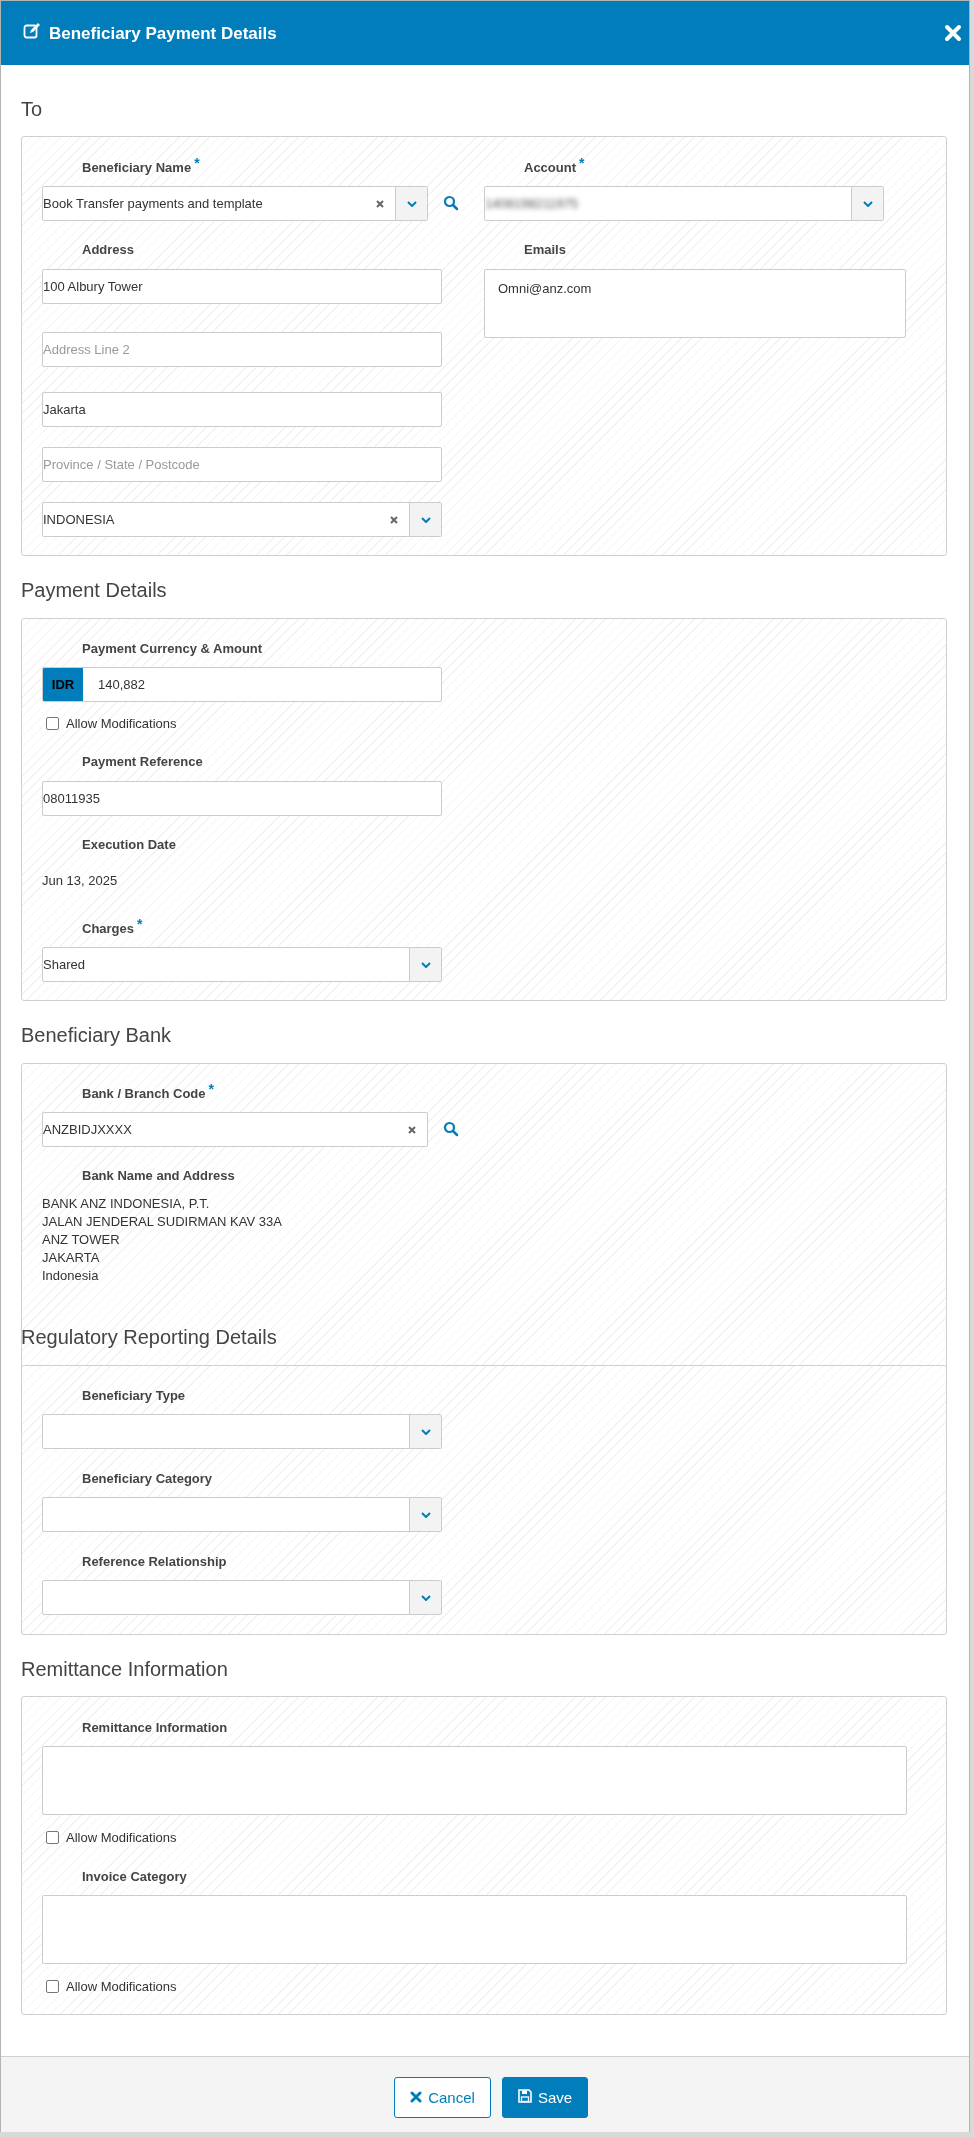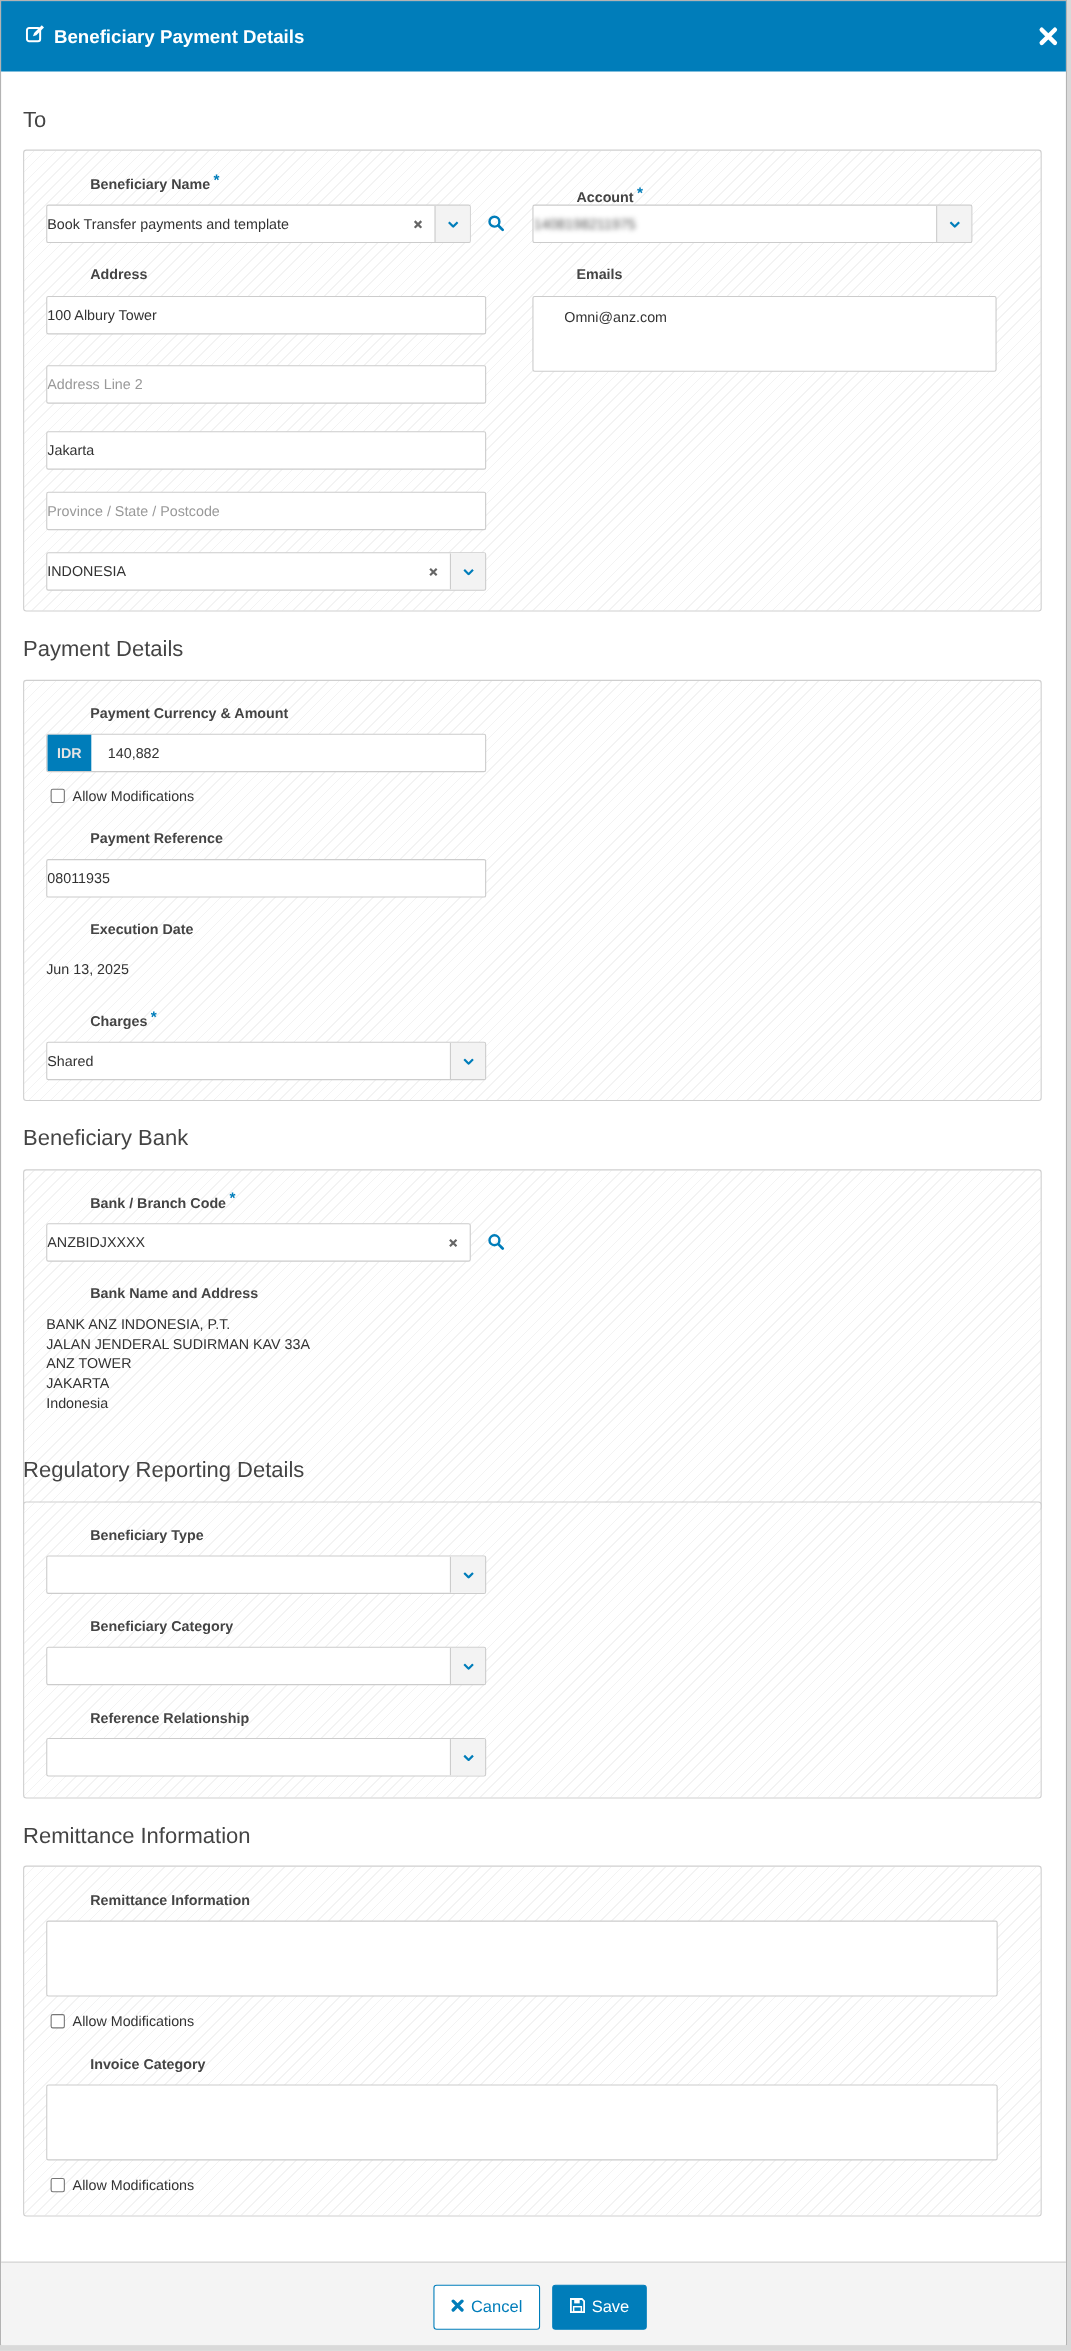--- a/index.html
+++ b/index.html
@@ -14,25 +14,25 @@
   .section-box { position: absolute; left: 20px; width: 926px; border: 1px solid #cfcfcf; border-radius: 3px;
     background: repeating-linear-gradient(135deg, #ffffff 0px, #ffffff 6px, #f3f3f3 6px, #f3f3f3 7px); }
   .label { position: absolute; font-size: 13px; font-weight: bold; color: #444; padding-left: 40px; }
   .req { color: #007dba; font-size: 14px; margin-left: 3px; position: relative; top: -4px; }
   .input { position: absolute; height: 35px; background: #fff; border: 1px solid #ccc; border-radius: 2px; font-size: 13px; color: #333; line-height: 33px; white-space: nowrap; overflow: hidden; }
   .input.placeholder { color: #999; }
   .select-chev { position: absolute; top: 0; right: 0; width: 32px; height: 33px; background: #f3f3f3; border-left: 1px solid #ccc; display: flex; align-items: center; justify-content: center; }
   .select-chev svg, .clear-x svg { display: block; }
   .clear-x { position: absolute; top: 0; height: 33px; width: 14px; display: flex; align-items: center; justify-content: center; }
   .search-icon { position: absolute; width: 16px; height: 16px; cursor: pointer; }
-  .textarea { position: absolute; background: #fff; border: 1px solid #ccc; border-radius: 2px; font-size: 13px; color: #333; padding: 11px 28px; }
+  .textarea { position: absolute; background: #fff; border: 1px solid #ccc; border-radius: 2px; font-size: 13px; color: #333; padding: 11px 13px; }
   .checkbox-row { position: absolute; display: flex; align-items: center; gap: 7px; font-size: 13px; color: #333; }
   .checkbox { width: 13px; height: 13px; border: 1px solid #767676; border-radius: 2px; background: #fff; }
   .static-text { position: absolute; font-size: 13px; color: #333; }
-  .currency { position: absolute; left: 0; top: -1px; width: 40px; height: 35px; background: #007dba; color: #e5e5e5; font-size: 13px; font-weight: bold; text-align: center; line-height: 35px; border-radius: 2px 0 0 2px; }
+  .currency { position: absolute; left: 0; top: -1px; width: 40px; height: 35px; background: #007dba; color: #000000; font-size: 13px; font-weight: bold; text-align: center; line-height: 35px; border-radius: 2px 0 0 2px; }
   .blur { filter: blur(2.5px); color: #555; }
   .modal-footer { position: absolute; left: 0; top: 2055px; width: 100%; height: 76px; background: #f4f4f4; border-top: 1px solid #d0d0d0; }
   .btn { position: absolute; top: 20px; height: 41px; border-radius: 3px; font-size: 15px; display: flex; align-items: center; justify-content: center; gap: 6px; cursor: pointer; }
   .btn-cancel { left: 393px; width: 97px; background: #fff; border: 1px solid #007dba; color: #007dba; }
   .btn-save { left: 501px; width: 86px; background: #007dba; border: 1px solid #007dba; color: #fff; }
   .bank-lines { position: absolute; left: 40px; font-size: 13px; line-height: 18px; color: #333; }
 </style>
 </head>
 <body>
 
@@ -71,21 +71,21 @@
           </svg>
         </span>
     </div>
     <div class="search-icon" style="left:421px; top:58px;">
       <svg viewBox="0 0 16 16" width="16" height="16">
           <circle cx="6.5" cy="6.5" r="4.5" stroke="#007dba" stroke-width="2.2" fill="none"></circle>
           <path d="M10 10 L14 14" stroke="#007dba" stroke-width="2.5" stroke-linecap="round"></path>
         </svg>
     </div>
 
-    <div class="label" style="left:462px; top:34px;text-align:right;"><span>Account</span><span class="req">*</span></div>
+    <div class="label" style="left:462px; top:22px;text-align:right;"><span>Account</span><span class="req">*</span></div>
     <div class="input" style="left:462px; top:49px; width:400px;">
       <span class="blur">1408198211975</span>
       <span class="select-chev">
           <svg width="10" height="6" viewBox="0 0 10 6">
             <path d="M1 1 L5 5 L9 1" stroke="#007dba" stroke-width="2" fill="none"></path>
           </svg>
         </span>
     </div>
 
     <div class="label" style="left:20px; top:105px;text-align:center;">Address</div>

